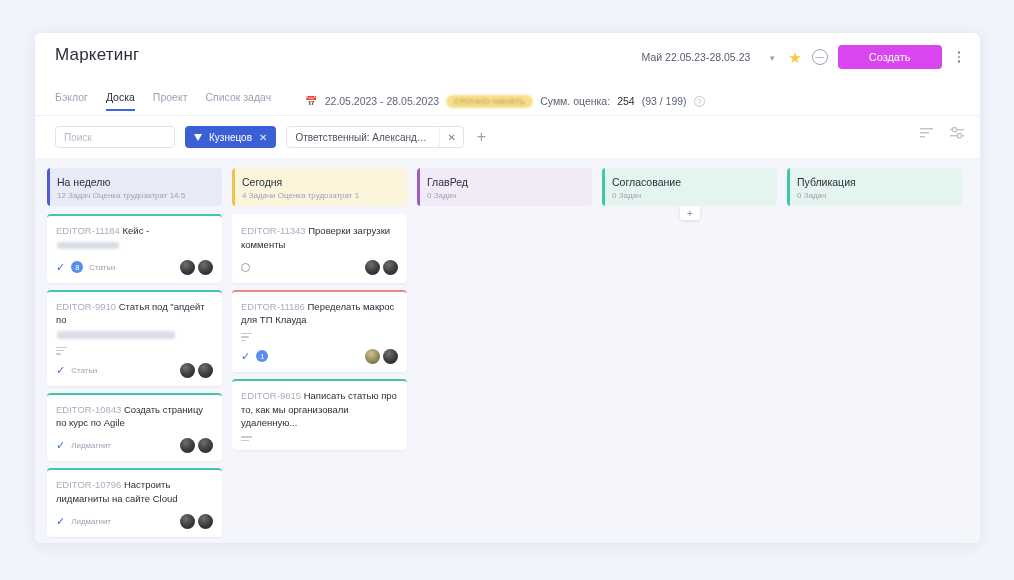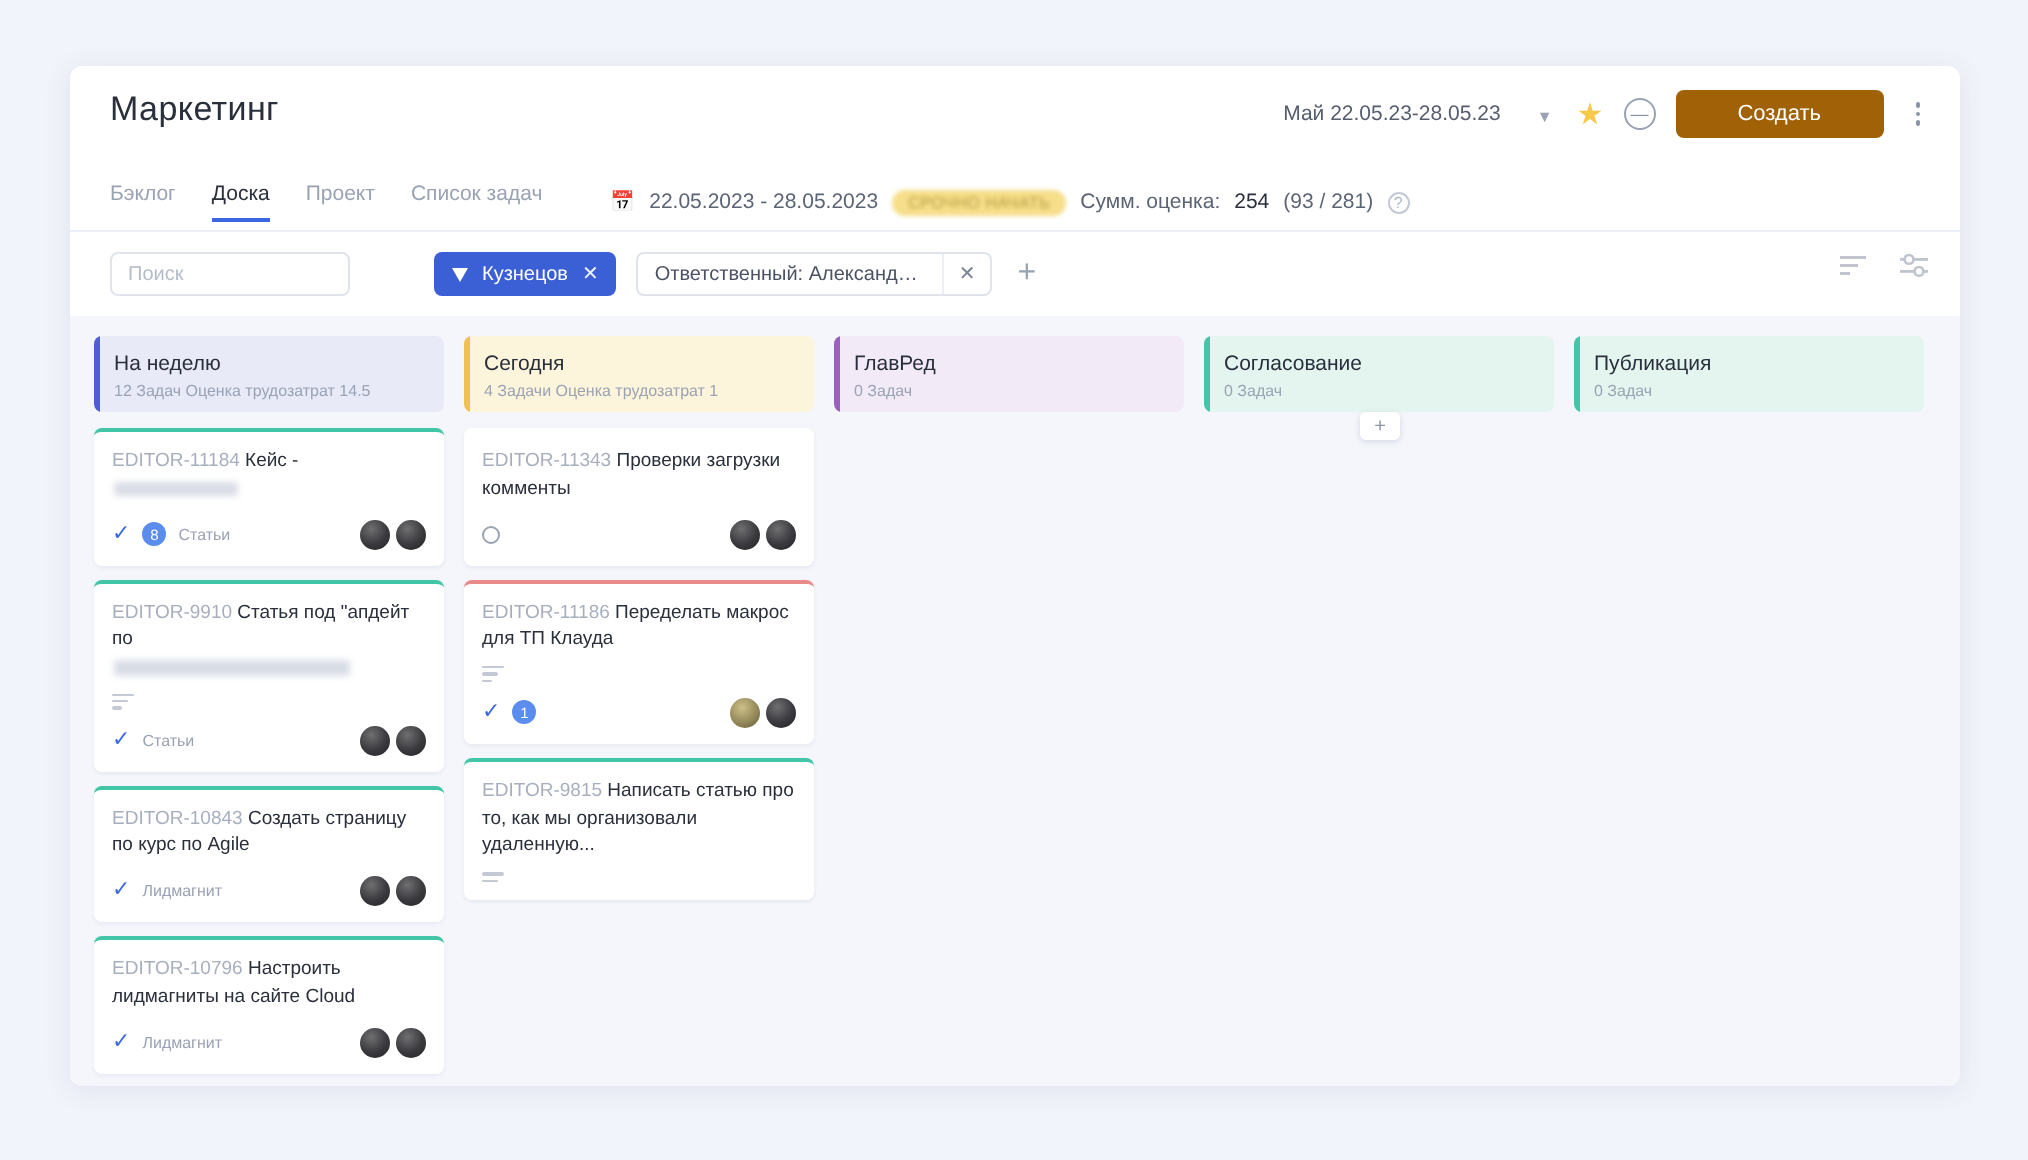--- a/index.html
+++ b/index.html
@@ -43,21 +43,21 @@
   }
   .caret { font-size: 8px; color: #9aa3b4; }
   .star-icon { font-size: 15px; color: #f7c948; line-height: 1; }
   .link-icon {
     width: 16px; height: 16px;
     border: 1.2px solid #9aa3b4; border-radius: 50%;
     display: flex; align-items: center; justify-content: center;
     font-size: 9px; color: #8b94a6;
   }
   .btn-create {
-    background: #a16207; color: #fff;
+    background: #d946ef; color: #fff;
     border: none; border-radius: 4px;
     font-size: 11px; font-family: inherit;
     padding: 6px 31px; cursor: pointer;
   }
   .kebab {
     display: flex; flex-direction: column; gap: 2px;
     padding: 2px 6px; cursor: pointer;
   }
   .kebab i { width: 2.5px; height: 2.5px; border-radius: 50%; background: #8b94a6; display:block; }
 
@@ -113,21 +113,21 @@
     font-size: 10px; font-family: inherit;
     padding: 0 8px; color: #4a5costume;
     color: #4a5263;
     outline: none; background: #fff;
   }
   .search-input::placeholder { color: #b4bbc9; }
   .chip-blue {
     display: flex; align-items: center; gap: 7px;
     background: #3b5fd4; color: #fff;
     border-radius: 4px; height: 22px;
-    padding: 0 9px; font-size: 10px; cursor: pointer; margin-left: 32px;
+    padding: 0 9px; font-size: 10px; cursor: pointer;
   }
   .funnel {
     width: 0; height: 0;
     border-left: 4.5px solid transparent;
     border-right: 4.5px solid transparent;
     border-top: 7px solid #ffffff;
   }
   .chip-x { font-size: 10px; opacity: .9; }
   .chip-white {
     display: flex; align-items: center;
@@ -262,21 +262,21 @@
       <div class="tab active">Доска</div>
       <div class="tab">Проект</div>
       <div class="tab">Список задач</div>
     </div>
     <div class="meta">
       <span class="cal-icon">📅</span>
       <span>22.05.2023 - 28.05.2023</span>
       <span class="badge-blur">СРОЧНО НАЧАТЬ</span>
       <span>Сумм. оценка:</span>
       <span class="meta-em">254</span>
-      <span>(93 / 281)</span>
+      <span>(93 / 199)</span>
       <span class="help-icon">?</span>
     </div>
   </div>
   <div class="hdr-divider"></div>
 
   <div class="filterbar">
     <input class="search-input" type="text" placeholder="Поиск" style="">
 
     <div class="chip-blue">
       <span class="funnel"></span>

